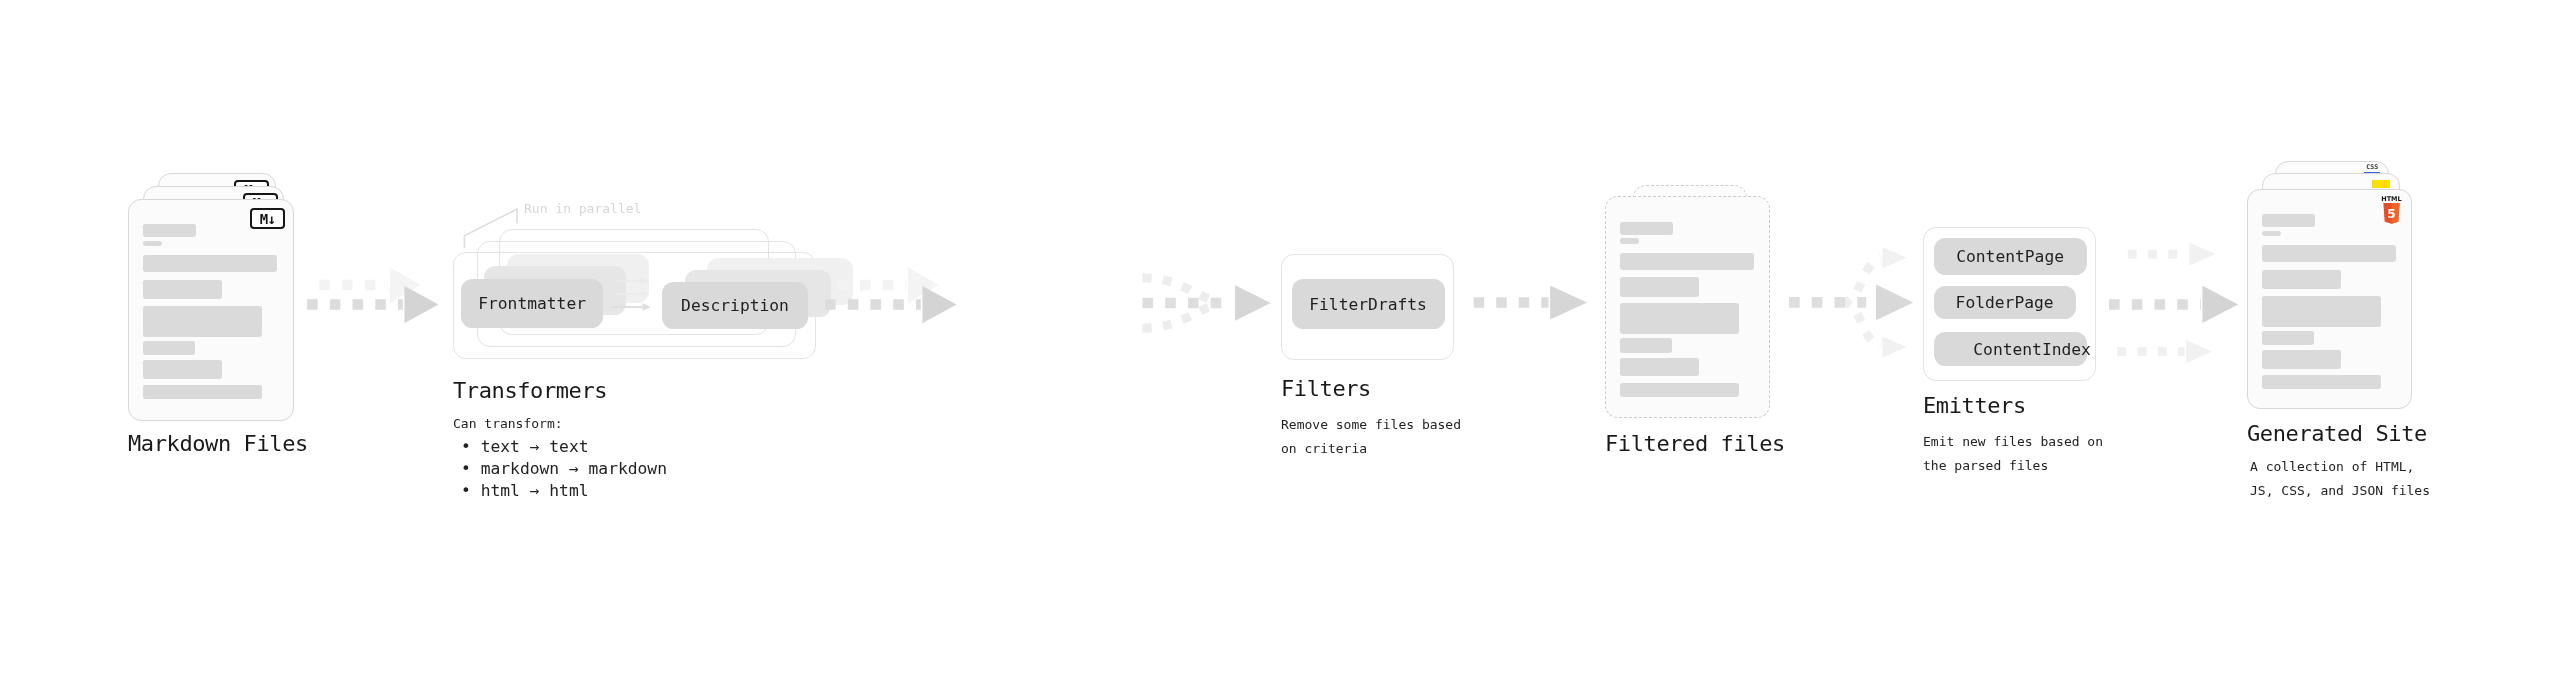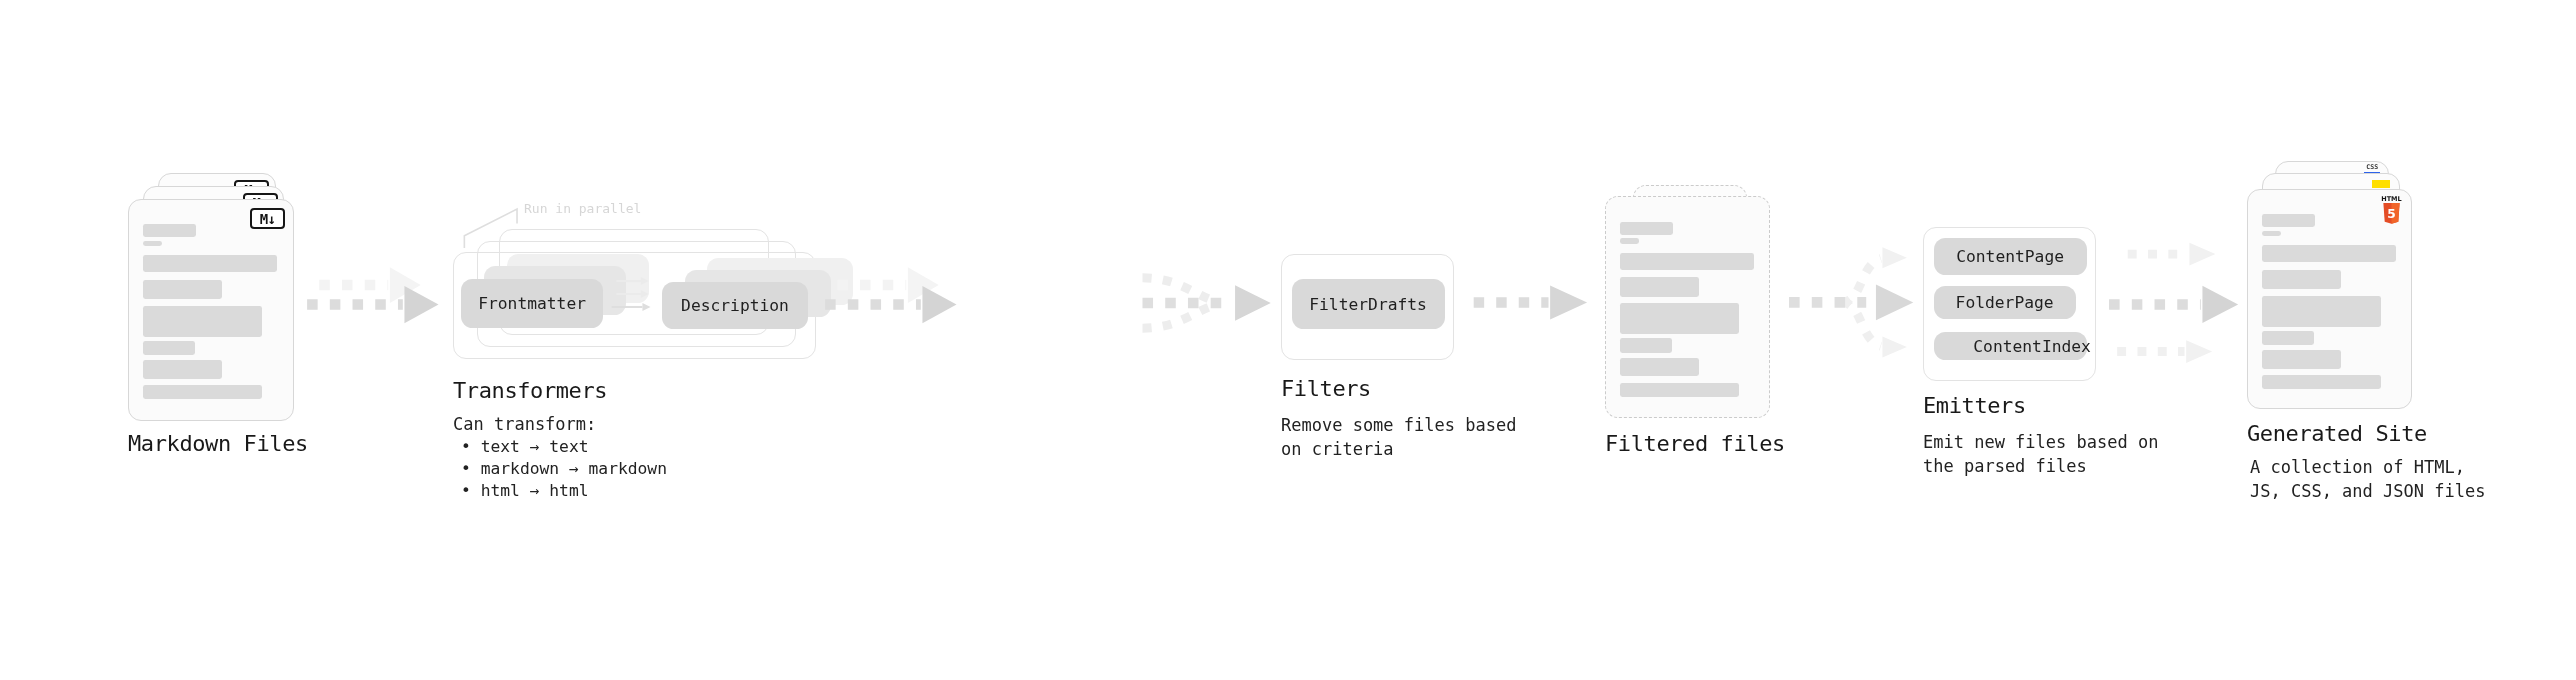--- a/index.html
+++ b/index.html
@@ -31,21 +31,21 @@
     display:flex;align-items:center;justify-content:center;letter-spacing:-0.8px;}
   .md-badge.sm{right:5.7px;top:5.7px;}
   .js-badge{position:absolute;right:9px;top:5.7px;width:18px;height:8.1px;background:#ffdf00;}
   .css-badge{position:absolute;right:5.7px;top:2.4px;width:21px;text-align:center;}
   .css-badge .t{display:block;font-size:6.5px;font-weight:bold;color:#333;line-height:7.3px;letter-spacing:0;}
   .css-badge .bar{display:block;width:16.3px;height:3.3px;background:#2d63ea;margin:0.8px auto 0;}
   .html5-badge{position:absolute;right:8.1px;top:4.1px;}
 
   
   .stage-label{position:absolute;font-size:22px;font-weight:500;color:#191919;letter-spacing:-0.4px;white-space:nowrap;}
-  .stage-desc{position:absolute;font-size:17px;color:#222;line-height:24.4px;white-space:pre-line;}
+  .stage-desc{position:absolute;font-size:13px;color:#222;line-height:24.4px;white-space:pre-line;}
   .bullet-list{position:absolute;font-size:16.3px;color:#222;line-height:22px;}
   .bullet-list div{white-space:nowrap;}
   .note-text{position:absolute;font-size:13px;color:#d6d6d6;white-space:nowrap;}
 
   
   .chip{position:absolute;background:#d9d9d9;border-radius:11.4px;display:flex;align-items:center;justify-content:center;
     font-size:16.3px;color:#1f1f1f;box-sizing:border-box;white-space:nowrap;}
   .chip.ghost1{background:#e6e6e6;}
   .chip.ghost2{background:#f0f0f0;}
 
@@ -177,21 +177,21 @@
     <line x1="5" y1="74" x2="100" y2="74" stroke="#dedede" stroke-width="13" stroke-dasharray="13 15"></line>
     <polygon points="120,6 150,19 120,32" fill="#f1f1f1"></polygon>
     <polygon points="112,52 158,74 112,96" fill="#d8d8d8"></polygon>
     <polygon points="120,116 150,129 120,142" fill="#f1f1f1"></polygon>
   </svg>
 
   <div class="stack" style="left:1923px;top:227px;width:244px;height:252px;">
     <div class="frame fill" style="left:0;top:0;width:173px;height:154px;"></div>
     <div class="chip" style="left:10.6px;top:10.6px;width:153px;height:37px;">ContentPage</div>
     <div class="chip" style="left:10.6px;top:59px;width:142px;height:33px;">FolderPage</div>
-    <div class="chip" style="left:10.6px;top:105px;width:153px;height:28px;padding-left:44px;">ContentIndex</div>
+    <div class="chip" style="left:10.6px;top:105px;width:153px;height:34px;padding-left:44px;">ContentIndex</div>
     <div class="stage-label" style="left:0;top:166px;">Emitters</div>
     <div class="stage-desc" style="left:0;top:203px;">Emit new files based on
 the parsed files</div>
   </div>
 
   <svg class="abs" style="left:2105px;top:237px;" width="138" height="130" viewBox="0 0 170 160">
     <line x1="28" y1="21" x2="102" y2="21" stroke="#f0f0f0" stroke-width="11" stroke-dasharray="11 14"></line>
     <polygon points="104,7 136,21 104,35" fill="#f1f1f1"></polygon>
     <line x1="5" y1="83" x2="118" y2="83" stroke="#dcdcdc" stroke-width="13" stroke-dasharray="13 15"></line>
     <polygon points="120,60 164,83 120,106" fill="#d4d4d4"></polygon>

